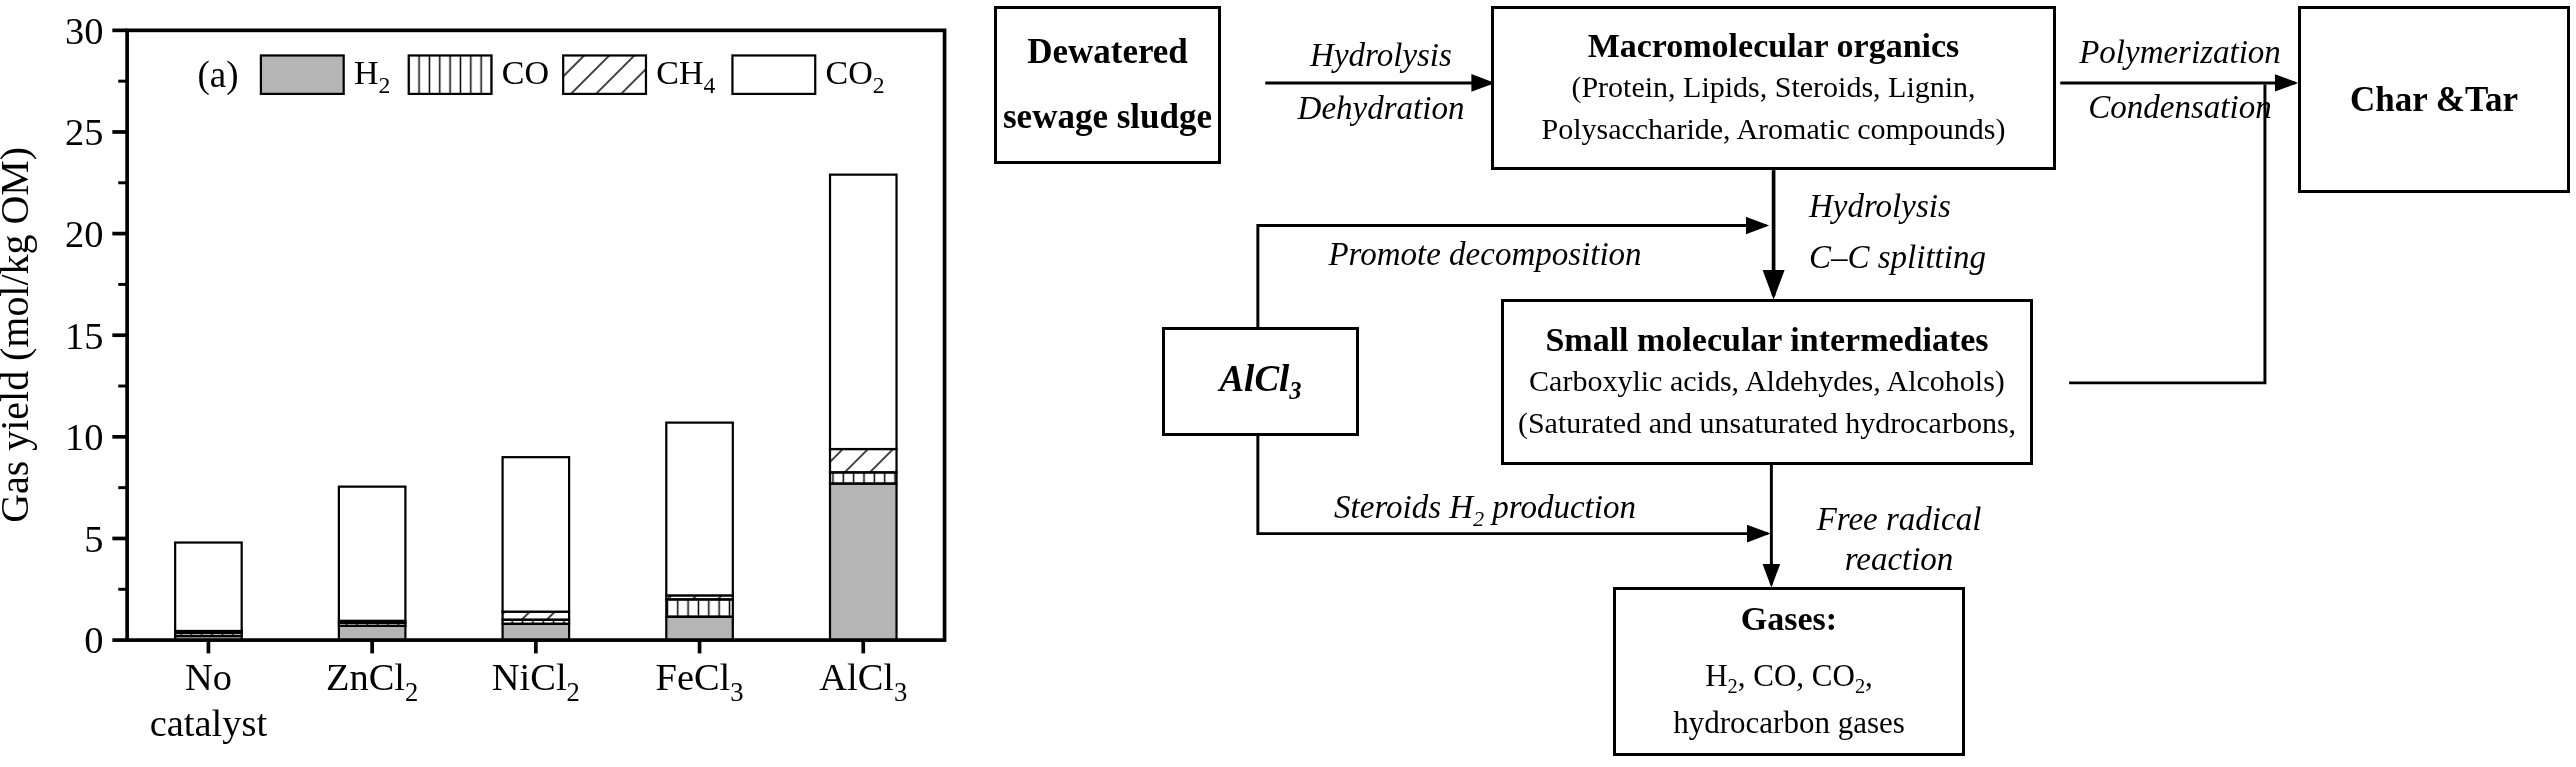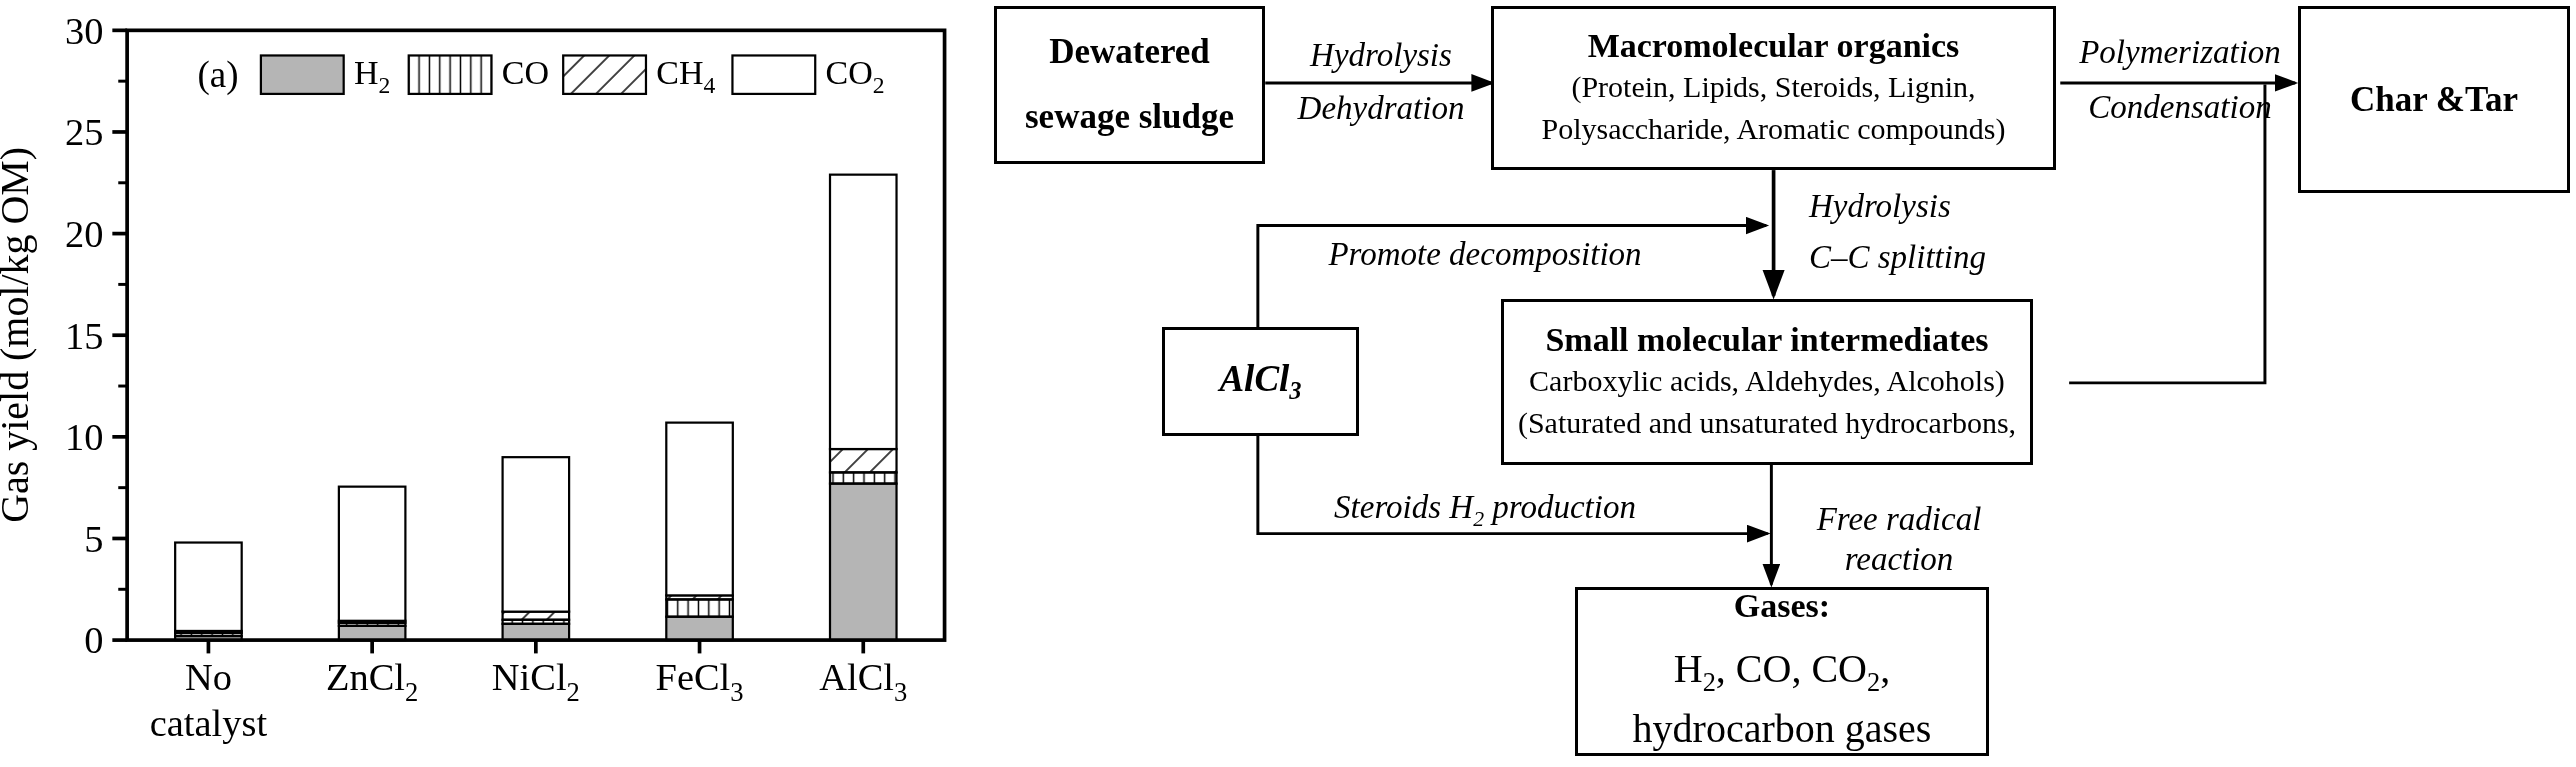--- a/index.html
+++ b/index.html
@@ -7,28 +7,28 @@
   #figure{position:relative;width:2576px;height:768px;background:#fff;overflow:hidden;}
   #chart-root{position:absolute;left:0;top:0;width:983px;height:768px;}
   #diagram{position:absolute;left:983px;top:0;width:1593px;height:768px;}
   #arrow-layer{position:absolute;left:0;top:0;width:1593px;height:768px;}
   .dbox{position:absolute;border:3.7px solid #000;background:#fff;display:flex;flex-direction:column;
         align-items:center;justify-content:center;text-align:center;box-sizing:border-box;}
   .dbox-title{font-weight:bold;font-size:34px;line-height:1.2;}
   .dbox-title.big{font-size:35px;}
   .dbox-body{font-size:30px;line-height:1.4;}
   .two-line .dline{font-weight:bold;font-size:35px;line-height:1.85;}
-  #box-dewatered{left:11px;top:6px;width:271px;height:158px;}
+  #box-dewatered{left:11px;top:6px;width:227px;height:158px;}
   #box-macro{left:508px;top:6px;width:565px;height:164px;}
   #box-chartar{left:1315px;top:6px;width:272px;height:187px;}
   #box-alcl3{left:179px;top:327px;width:197px;height:109px;}
   #box-alcl3 .dbox-title{font-style:italic;font-size:37px;}
   #box-small{left:518px;top:299px;width:532px;height:166px;}
-  #box-gases{left:592px;top:587px;width:414px;height:169px;gap:15px;}
-  #box-gases .dbox-body{font-size:40px;}
+  #box-gases{left:630px;top:587px;width:352px;height:169px;gap:15px;}
+  #box-gases .dbox-body{font-size:31px;}
   .alabel{position:absolute;font-style:italic;font-size:33px;white-space:nowrap;}
   #lbl-hydrolysis1{left:398px;top:37px;transform:translateX(-50%);}
   #lbl-dehydration{left:398px;top:90px;transform:translateX(-50%);}
   #lbl-polymerization{left:1197px;top:34px;transform:translateX(-50%);text-align:right;}
   #lbl-condensation{left:1197px;top:89px;transform:translateX(-50%);}
   #lbl-hydrolysis2{left:826px;top:188px;}
   #lbl-ccsplit{left:826px;top:239px;}
   #lbl-promote-decomp{left:502px;top:236px;transform:translateX(-50%);}
   #lbl-promote-h2{left:502px;top:489px;transform:translateX(-50%);}
   #lbl-free-radical{left:916px;top:500px;transform:translateX(-50%);text-align:center;line-height:1.2;}

